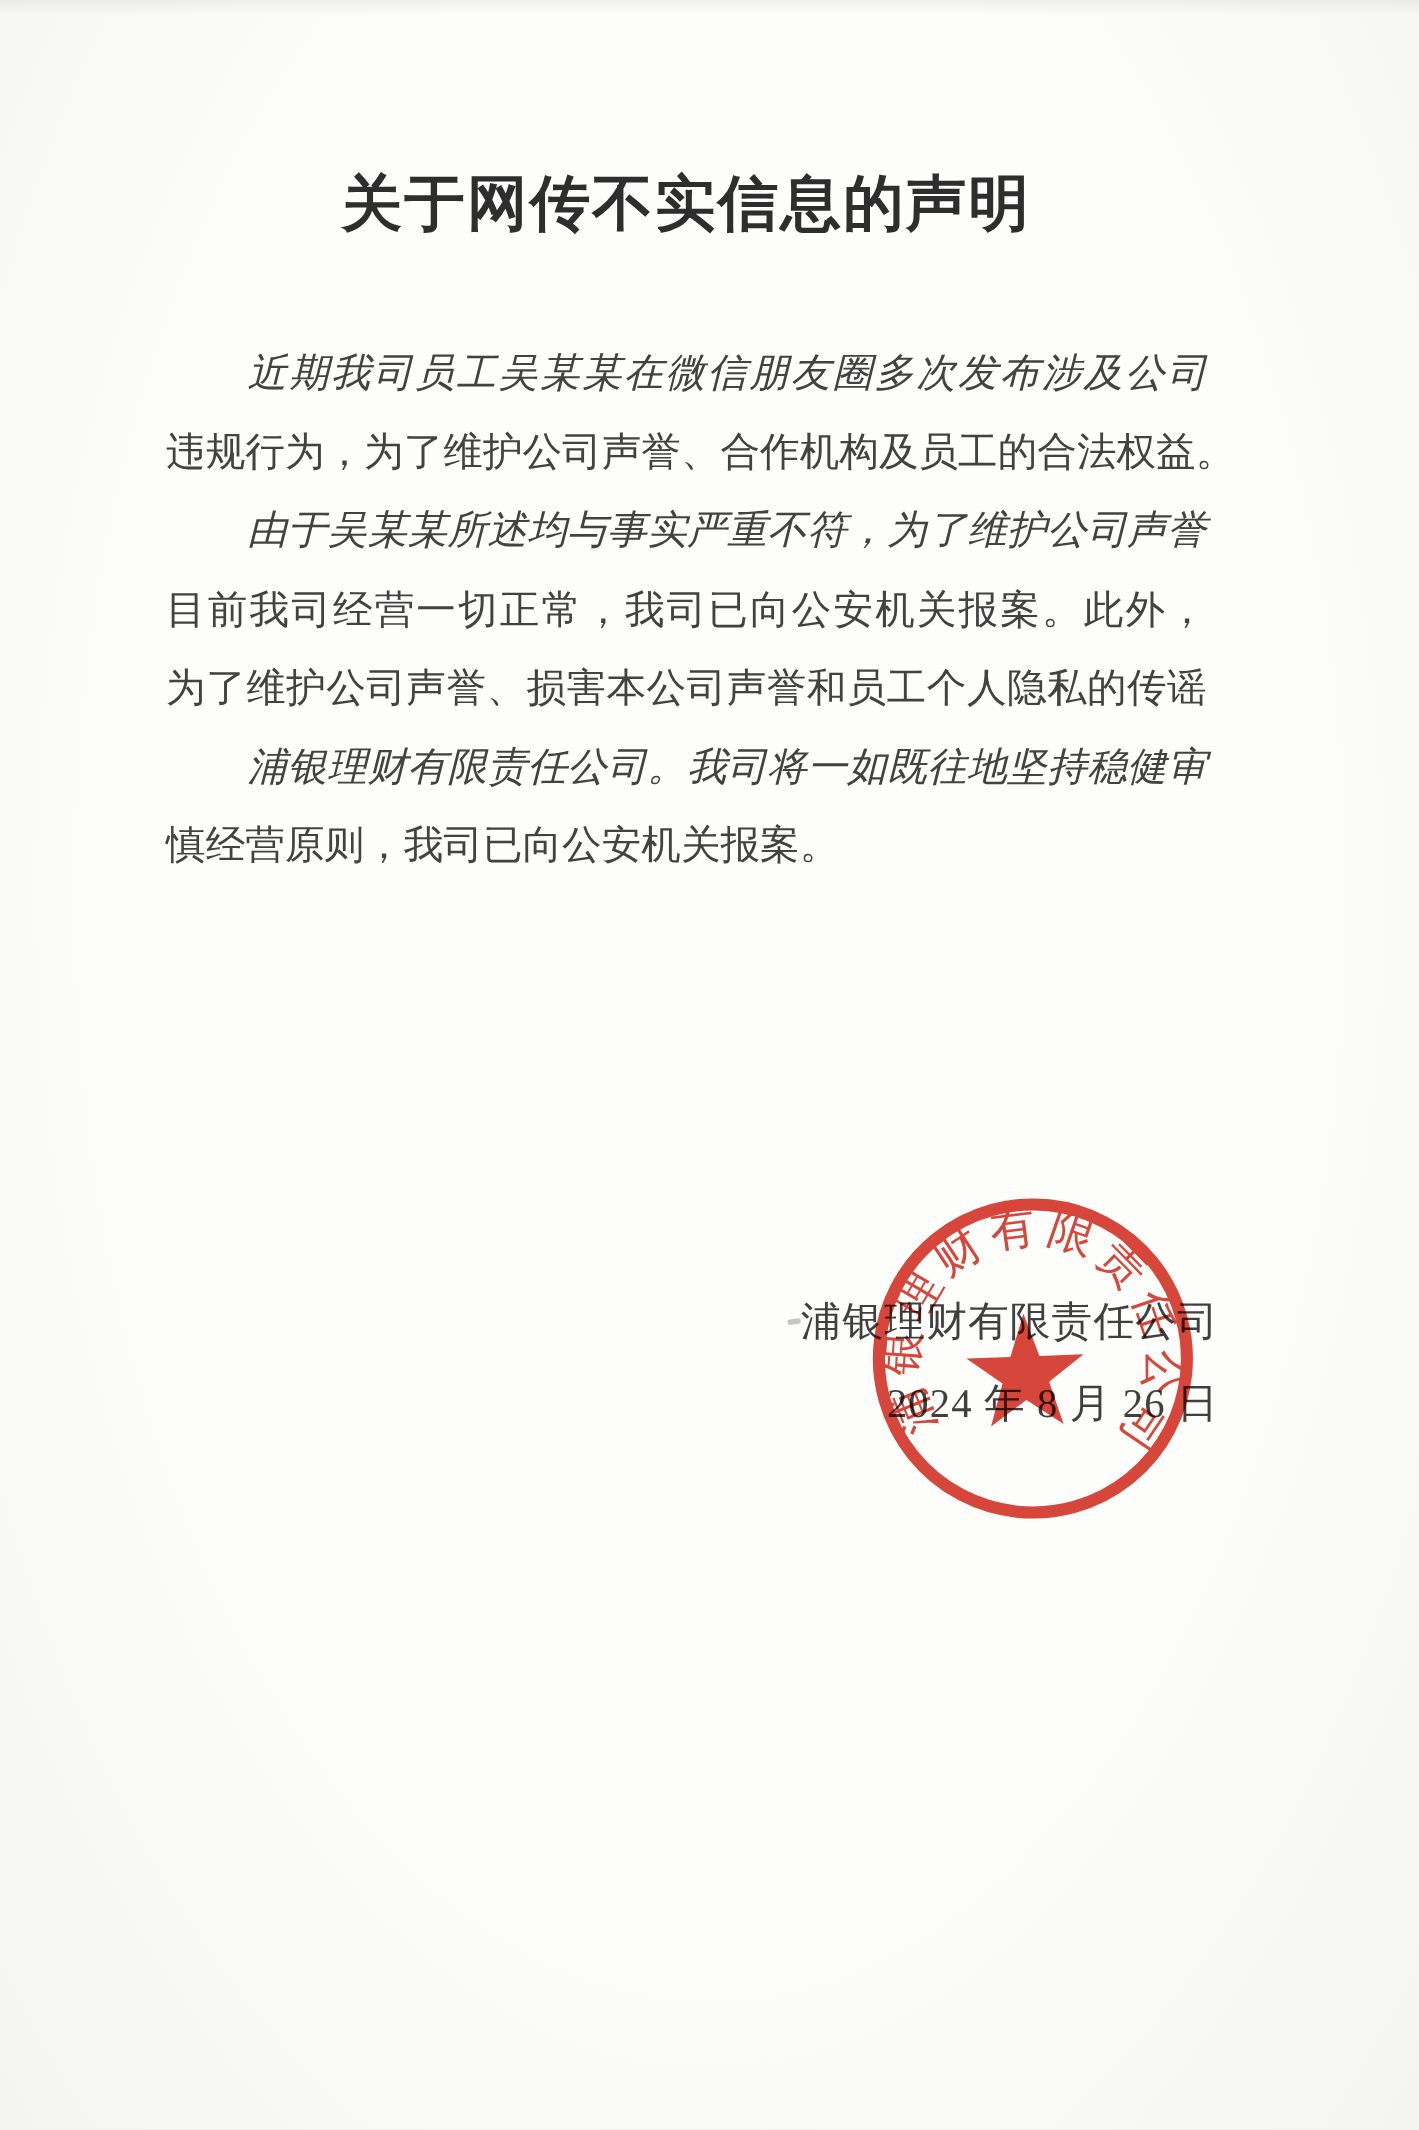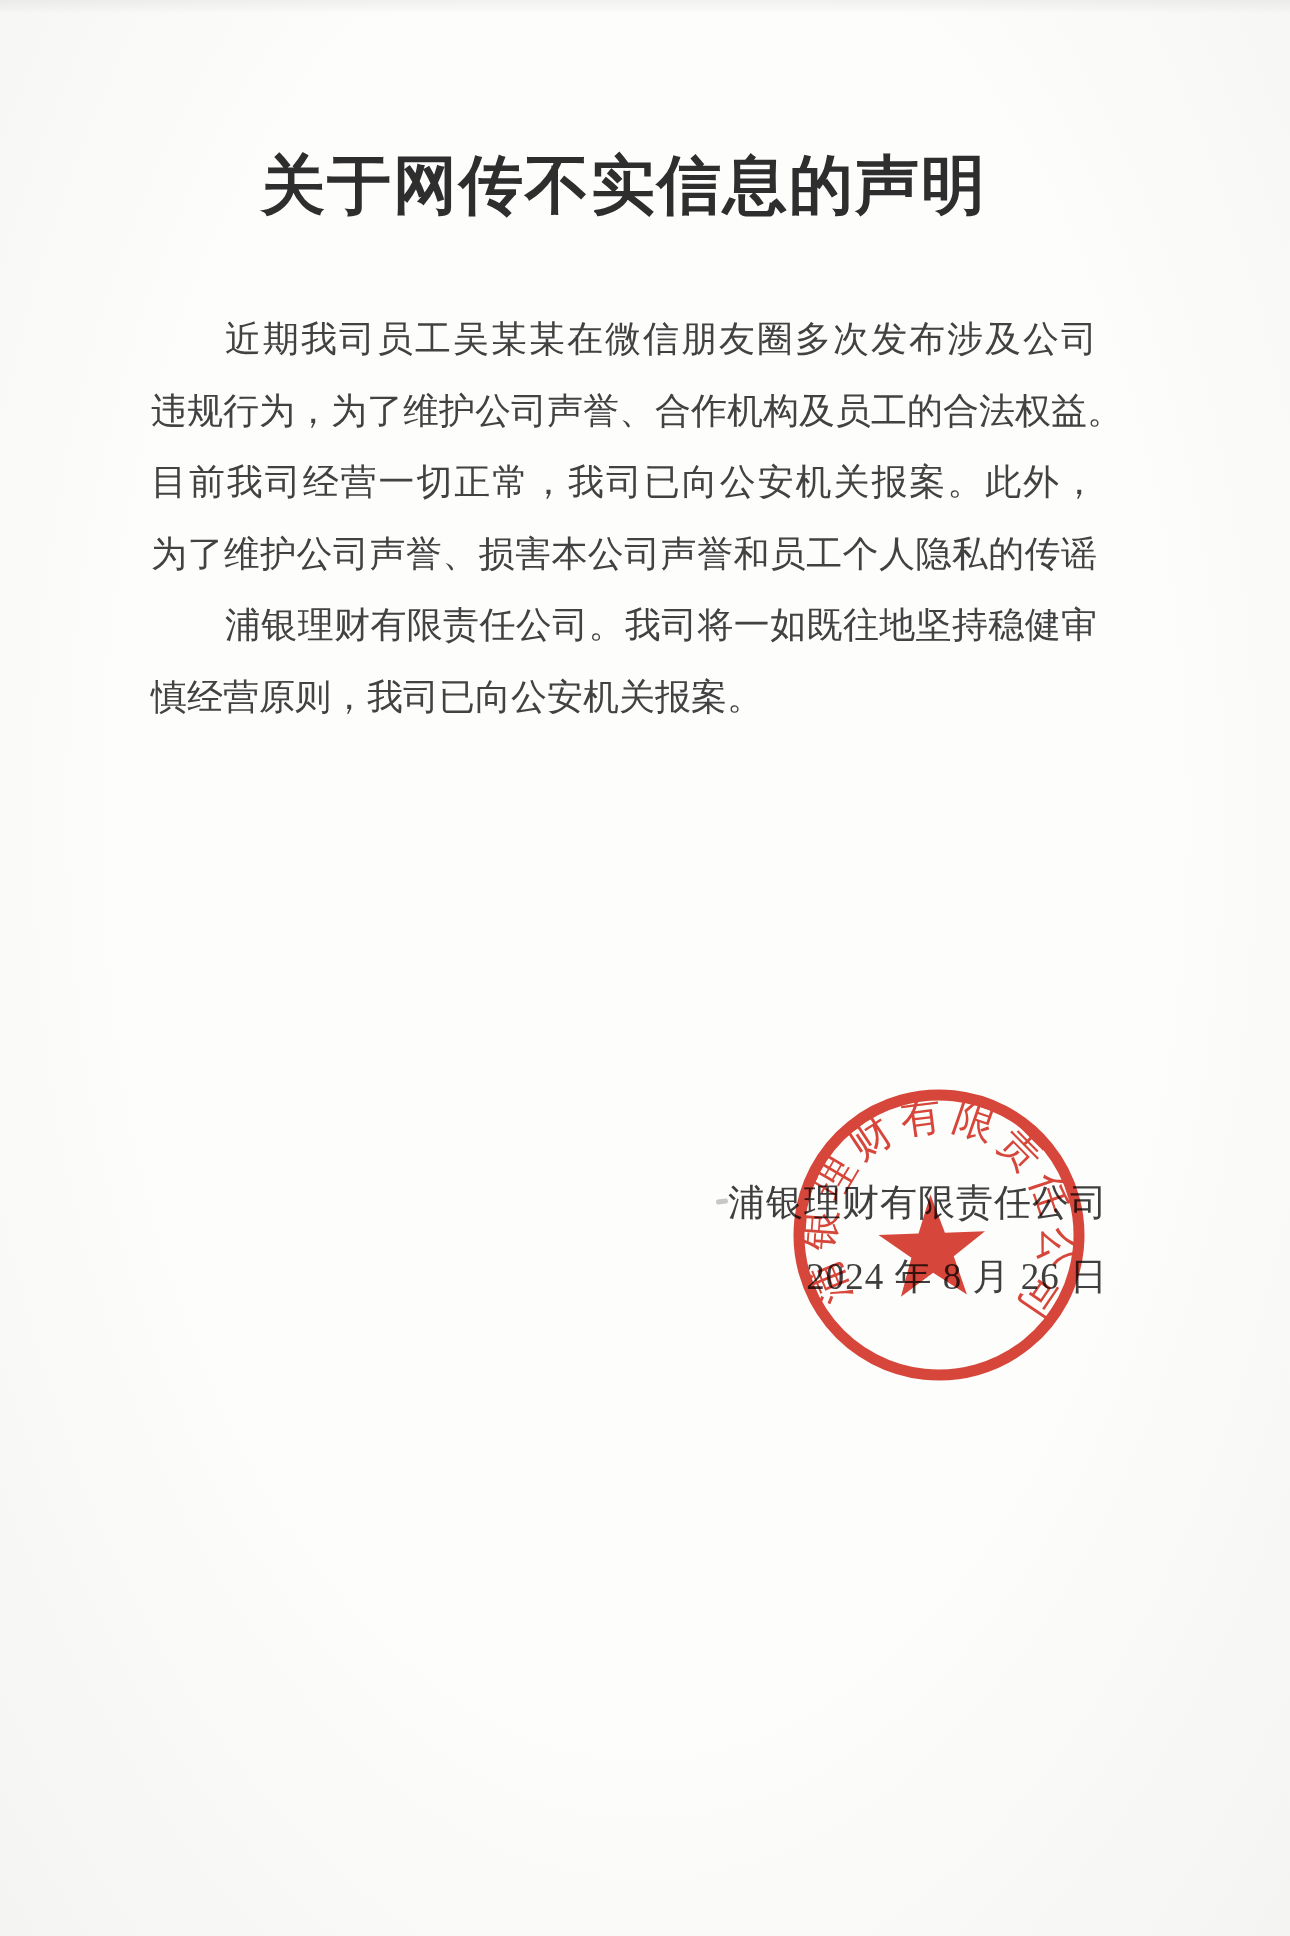--- a/index.html
+++ b/index.html
@@ -15,40 +15,40 @@
   }
   .page::after{ 
     content:"";position:absolute;left:0;top:0;width:100%;height:14px;
     background:linear-gradient(180deg,rgba(0,0,0,.05),rgba(0,0,0,0));
     pointer-events:none;
   }
   .doc-title{
     position:absolute;
     left:151px;top:150px;width:946px;
     margin:0;
-    font-size:64px;line-height:72px;
+    font-size:55px;line-height:72px;
     font-weight:700;
     text-align:center;
     color:#2e2e2e;
     letter-spacing:2px;
   }
   .body-text{
     position:absolute;
     left:151px;top:304px;width:946px;
     font-size:36px;
     line-height:71.5px;
     color:#424242;
   }
   .line{
     text-align:justify;
     text-align-last:justify;
     text-justify:inter-character;
     white-space:nowrap;
   }
-  .line.indent{text-indent:74px;}
+  .line.indent{text-indent:74px;font-style:italic;}
   .line.last{text-align-last:left;white-space:normal;}
   .signature{
     position:absolute;
     left:151px;top:1180px;width:957px;
     text-align:right;
     font-size:37px;
     color:#3f3f3f;
   }
   .signature .company{line-height:46px;letter-spacing:1px;}
   .signature .date{margin-top:28px;line-height:46px;letter-spacing:1px;}
@@ -67,20 +67,21 @@
 </head>
 <body>
 
 <div class="page">
 
   <h1 class="doc-title">关于网传不实信息的声明</h1>
 
   <div class="body-text">
     <div class="line indent">近期我司员工吴某某在微信朋友圈多次发布涉及公司</div>
     <div class="line">违规行为，为了维护公司声誉、合作机构及员工的合法权益。</div>
+    <div class="line indent">由于吴某某所述均与事实严重不符，为了维护公司声誉</div>
     <div class="line">目前我司经营一切正常，我司已向公安机关报案。此外，</div>
     <div class="line">为了维护公司声誉、损害本公司声誉和员工个人隐私的传谣</div>
     <div class="line indent">浦银理财有限责任公司。我司将一如既往地坚持稳健审</div>
     <div class="line last">慎经营原则，我司已向公安机关报案。</div>
   </div>
 
   <div class="signature">
     <div class="company">浦银理财有限责任公司</div>
     <div class="date">2024 年 8 月 26 日</div>
   </div>

